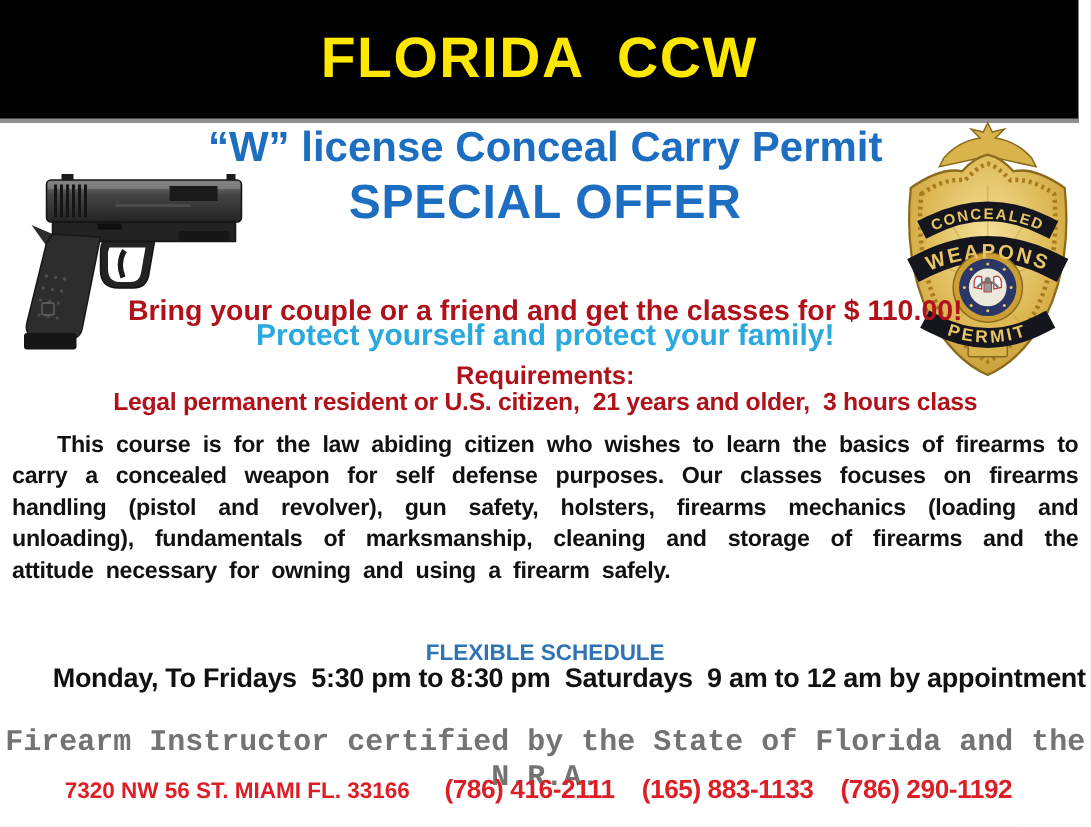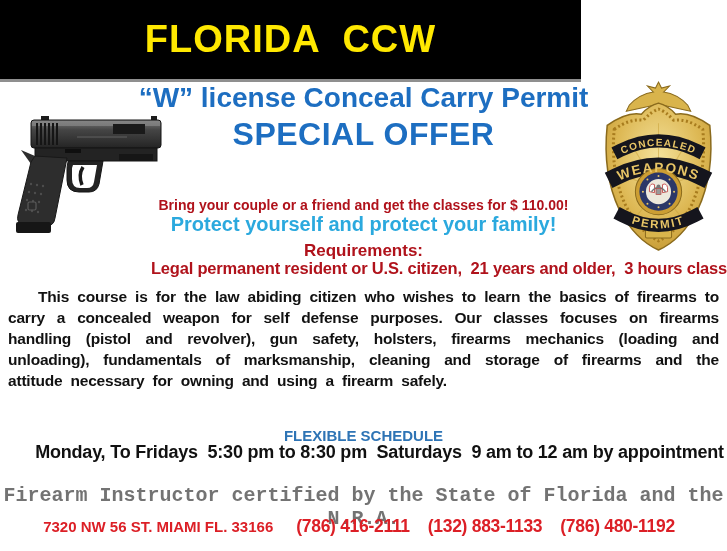--- a/index.html
+++ b/index.html
@@ -1,35 +1,35 @@
 <!DOCTYPE html>
 <html><head>
 <meta charset="utf-8">
 <style>
   html,body{margin:0;padding:0;background:#e9e9e9;}
   .page{
     position:relative;width:727px;height:551px;background:#ffffff;
     font-family:"Liberation Sans",sans-serif;overflow:hidden;margin:0 auto;
   }
   .banner{
-    position:absolute;left:0;top:0;width:581px;height:79px;background:#000000;
+    position:absolute;left:0;top:0;width:719px;height:79px;background:#000000;
     border-bottom:3px solid #8f8f8f;display:flex;align-items:center;justify-content:center;
   }
   .banner-title{
     color:#FFE800;font-size:38px;font-weight:bold;letter-spacing:1px;white-space:pre;
   }
   .line{position:absolute;left:0;right:0;text-align:center;font-weight:bold;}
   .pre{white-space:pre;}
   .headline{top:82px;font-size:28px;color:#1D6EC1;}
   .subheadline{top:116px;font-size:32px;color:#1D6EC1;letter-spacing:.5px;}
   .price{top:154px;font-size:33px;color:#B0121B;}
-  .deal{top:197px;font-size:14px;color:#B0121B;}
+  .deal{top:197px;font-size:19px;color:#B0121B;}
   .protect{top:213px;font-size:20px;color:#2BA9DE;}
   .req-label{top:241px;font-size:17px;color:#B0121B;}
-  .req-text{top:259px;font-size:16.5px;color:#B0121B;letter-spacing:-.2px;text-align:right;}
+  .req-text{top:259px;font-size:16.5px;color:#B0121B;letter-spacing:-.2px;}
   .description{
     position:absolute;top:286px;left:8px;right:8px;color:#111111;font-weight:bold;
     font-size:15.5px;line-height:21px;text-align:justify;text-indent:30px;
     word-spacing:4px;letter-spacing:-.2px;
   }
   .live-fire{top:404px;font-size:17px;color:#111111;letter-spacing:-.3px;}
   .flexible{top:427px;font-size:15px;color:#2E74B5;}
   .hours{top:442px;font-size:18px;color:#111111;letter-spacing:-.2px;padding-left:32px;}
   .other-hours{top:467px;font-size:15px;color:#DC1F26;}
   .instructor{top:484px;font-size:20px;color:#737373;font-family:Liberation Mono, monospace;}
@@ -168,16 +168,16 @@
   <div class="line protect">Protect yourself and protect your family!</div>
   <div class="line req-text pre">Legal permanent resident or U.S. citizen,  21 years and older,  3 hours class</div>
 
   <div class="description">This course is for the law abiding citizen who wishes to learn the basics of firearms to carry a concealed weapon for self defense purposes.    Our classes focuses on firearms handling (pistol and revolver), gun safety, holsters, firearms mechanics (loading and unloading), fundamentals of marksmanship, cleaning and storage of firearms and the attitude necessary for owning and using a firearm safely.</div>
 
   <div class="line flexible">FLEXIBLE SCHEDULE</div>
   <div class="line hours pre">Monday, To Fridays  5:30 pm to 8:30 pm  Saturdays  9 am to 12 am by appointment</div>
   <div class="line instructor">Firearm Instructor certified by the State of Florida and the N.R.A.</div>
 
   <div class="line contact">
-    <span class="address">7320 NW 56 ST. MIAMI FL. 33166</span><span class="phone">(786) 416-2111</span><span class="phone">(132) 883-1133</span><span class="phone">(786) 480-1192</span>
+    <span class="address">7320 NW 56 ST. MIAMI FL. 33166</span><span class="phone">(786) 416-2111</span><span class="phone">(165) 883-1133</span><span class="phone">(786) 290-1192</span>
   </div>
 
 </div>
 
 </body></html>

